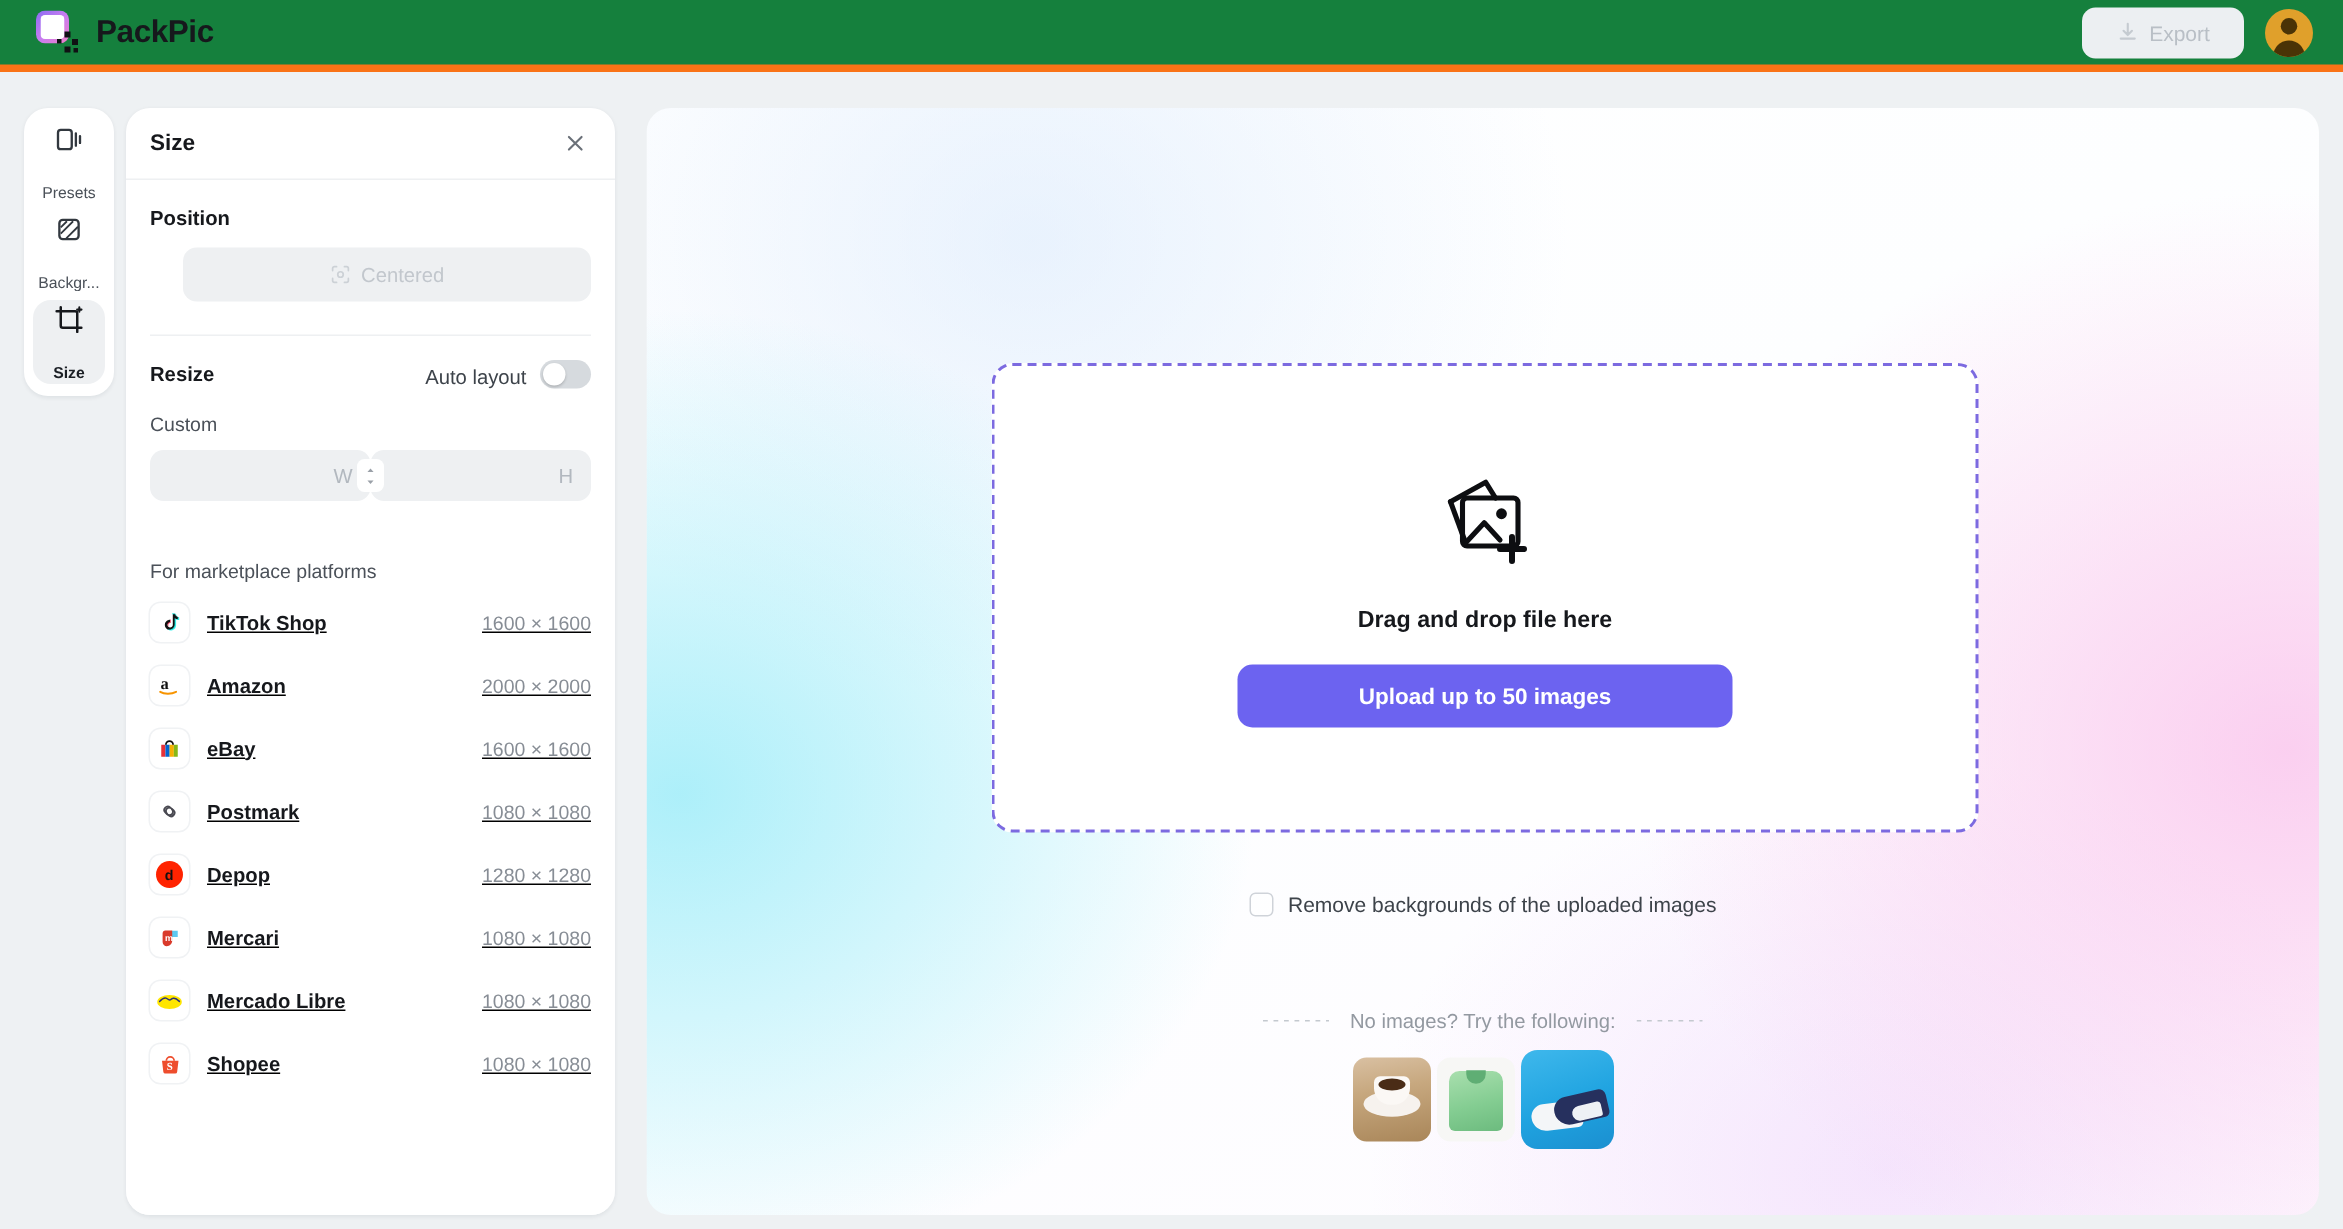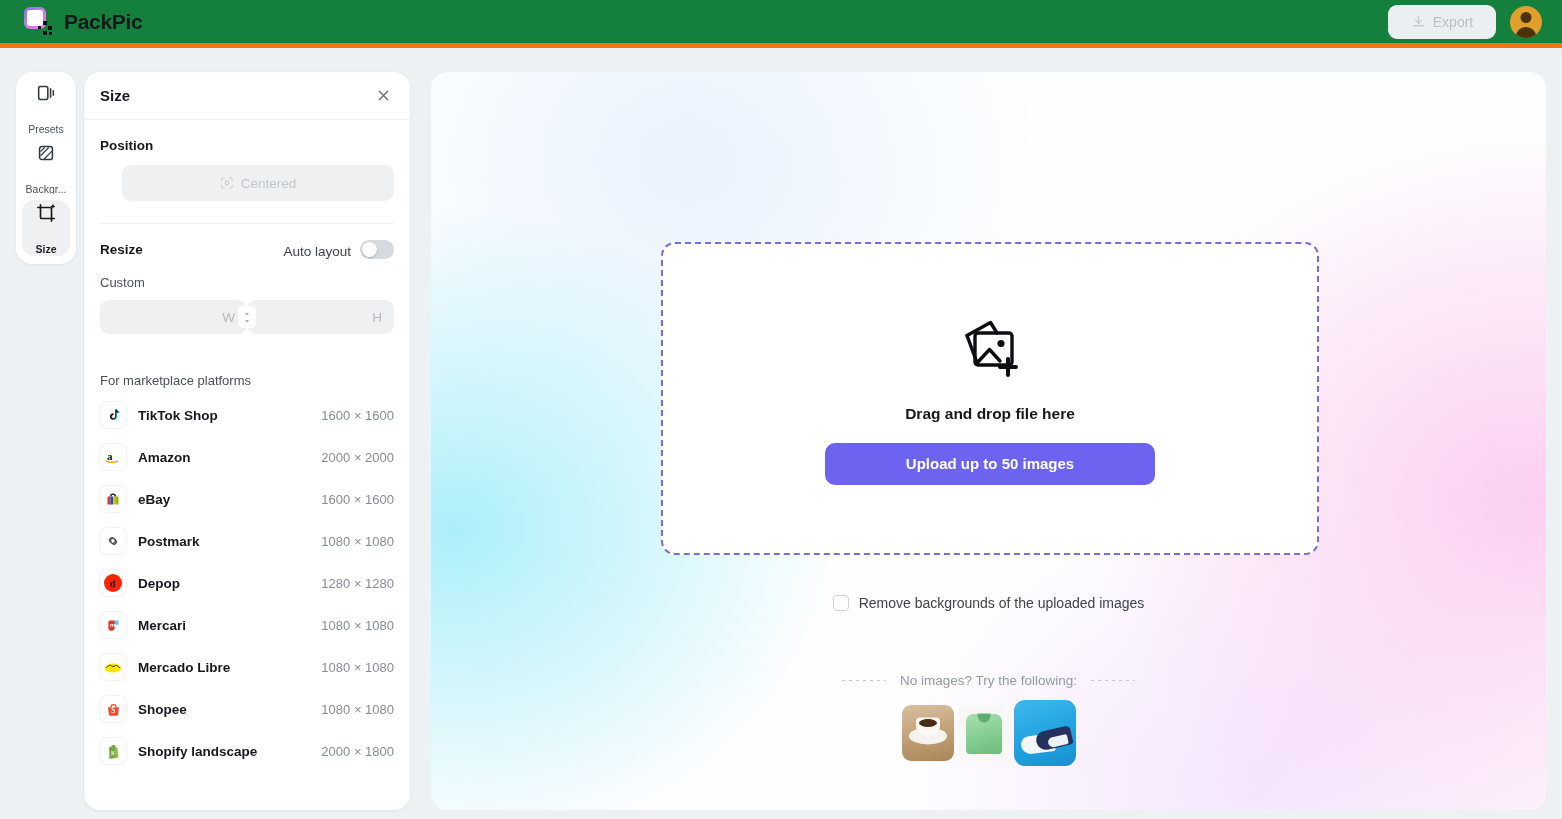--- a/index.html
+++ b/index.html
@@ -114,21 +114,21 @@
   .swap-btn {
     position:absolute; left:50%; top:50%; transform:translate(-50%,-50%);
     width:18px; height:22px; border-radius:5px; background:#ffffff;
     display:flex; align-items:center; justify-content:center; cursor:pointer; z-index:2;
   }
 
   .mkt-title { font-size:13px; color:#4b5159; margin-top:39px; }
 
   .mkt-list { margin-top:6px; }
   .mkt-item {
-    display:flex; align-items:center; height:42px; cursor:pointer; gap:12px;
+    display:flex; align-items:center; height:42px; cursor:pointer; gap:12px;text-decoration:underline;
   }
   .mkt-icon {
     width:26px; height:26px; border-radius:7px; background:#fff;
     box-shadow:0 0 0 1px #f0f2f4; flex:none;
     display:flex; align-items:center; justify-content:center; overflow:hidden;
   }
   .mkt-name { font-size:13.5px; font-weight:600; color:#16181c; }
   .mkt-dim { margin-left:auto; font-size:13px; color:#878d95; }
 
   .panel-fade {
@@ -415,31 +415,20 @@
               <path d="M3 6.2h11l-.9 7.4a1.3 1.3 0 01-1.3 1.1H5.2a1.3 1.3 0 01-1.3-1.1L3 6.2z" fill="#ee4d2d"></path>
               <path d="M5.9 6.2a2.6 2.6 0 115.2 0" stroke="#ee4d2d" stroke-width="1.15" fill="none"></path>
               <text x="6.2" y="12.3" font-family="Liberation Serif, serif" font-size="7.2" font-weight="700" fill="#fff">S</text>
             </svg>
           </div>
           <span class="mkt-name">Shopee</span>
           <span class="mkt-dim">1080 × 1080</span>
         </div>
 
 
-        <div class="mkt-item">
-          <div class="mkt-icon">
-            <svg width="16" height="17" viewBox="0 0 16 17">
-              <path d="M9.6 2.1c.3 0 .6.2.8.6l.7 1.8 1.4.4 1 9.6-7.8 1.4L4.1 4.6l1.9-.6C6.4 2.7 7.6 2 8.6 2l1 .1z" fill="#95bf47"></path>
-              <path d="M9.6 2.1l.8 12.3L3.7 15.9 4.1 4.6l1.9-.6C6.4 2.7 7.6 2 8.6 2l1 .1z" fill="#5e8e3e" opacity=".55"></path>
-              <text x="6.1" y="11.6" font-family="Liberation Serif, serif" font-size="6.6" font-weight="700" fill="#fff">S</text>
-            </svg>
-          </div>
-          <span class="mkt-name">Shopify landscape</span>
-          <span class="mkt-dim">2000 × 1800</span>
-        </div>
 
       </div>
       <div class="panel-fade"></div>
     </div>
   </div>
 
   <div class="canvas">
 
     <div class="dropzone">
       <div class="dz-icon">

